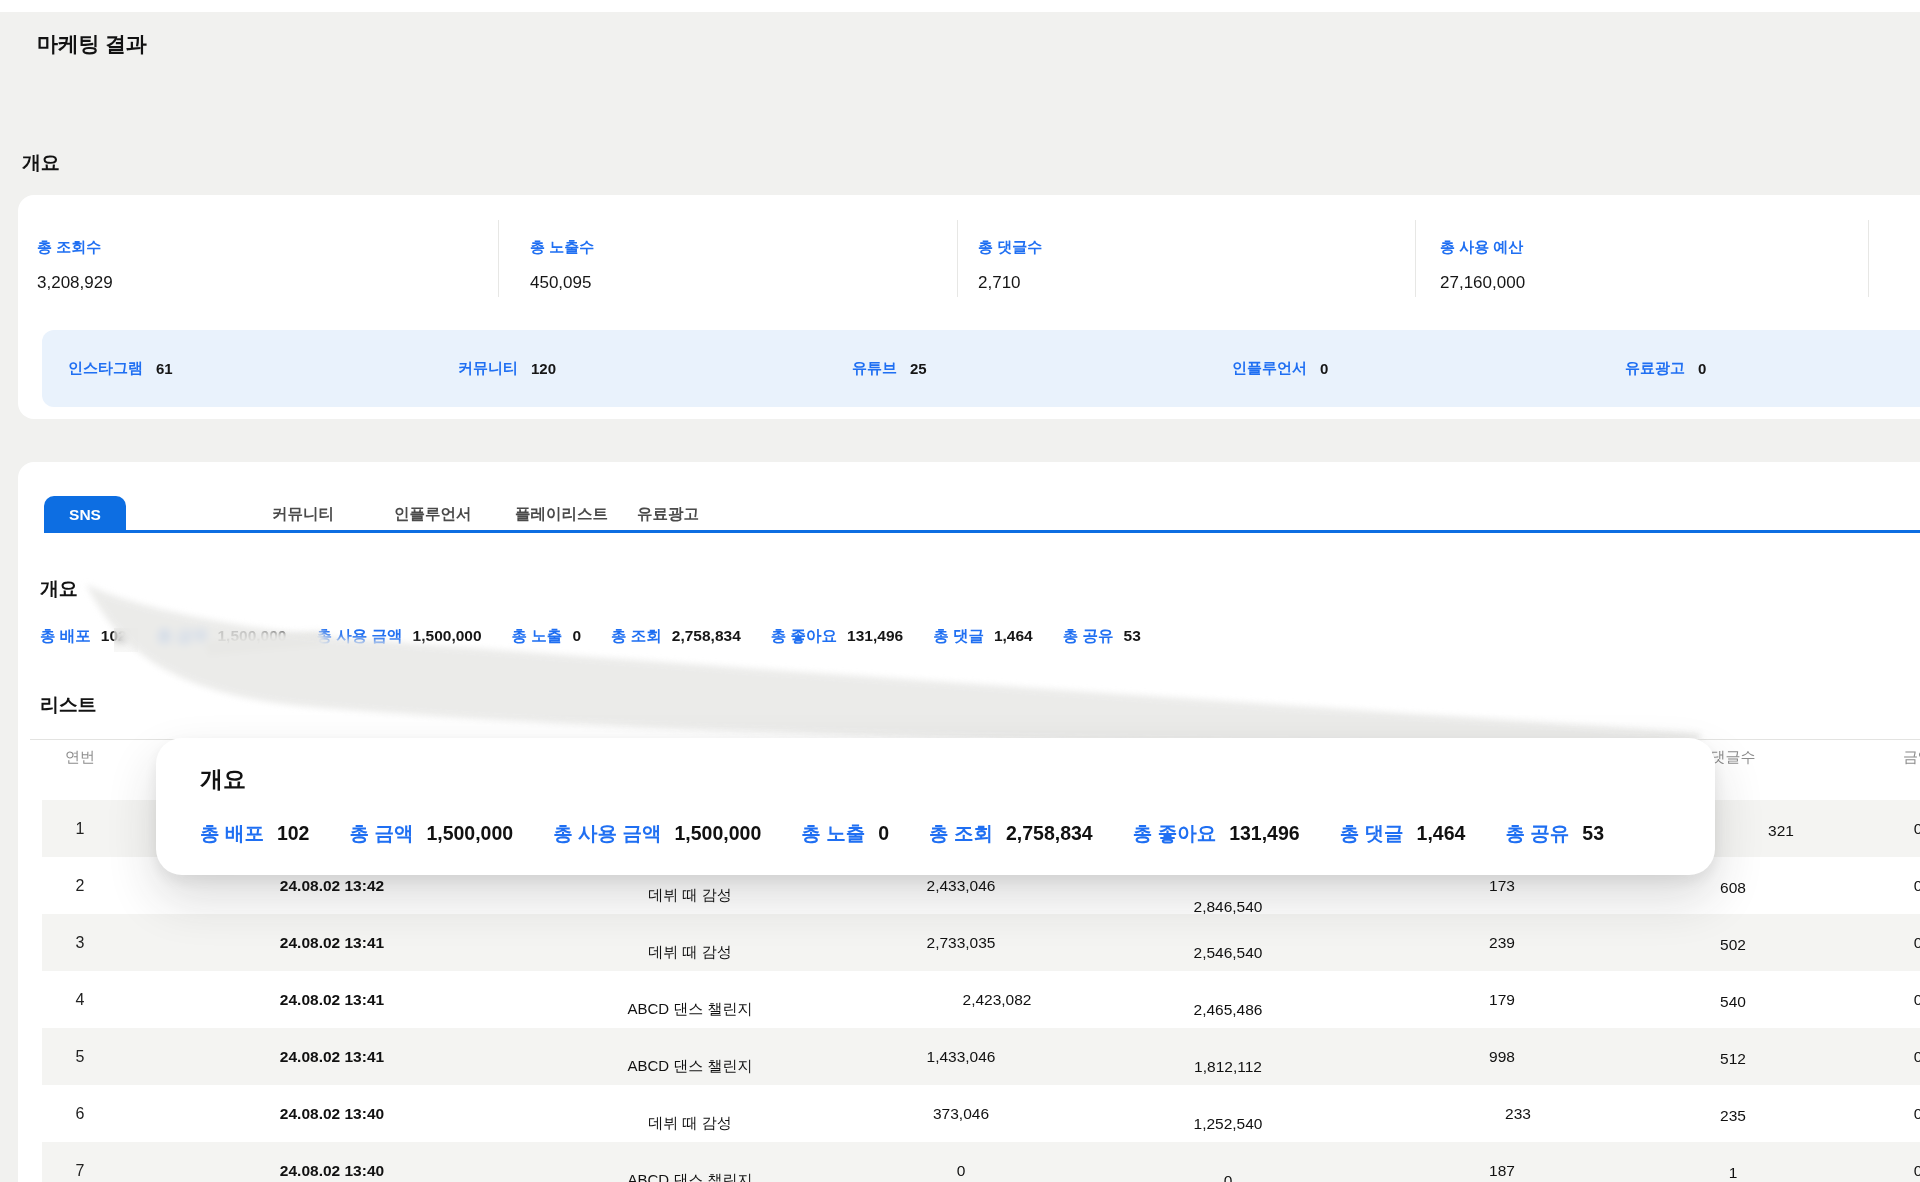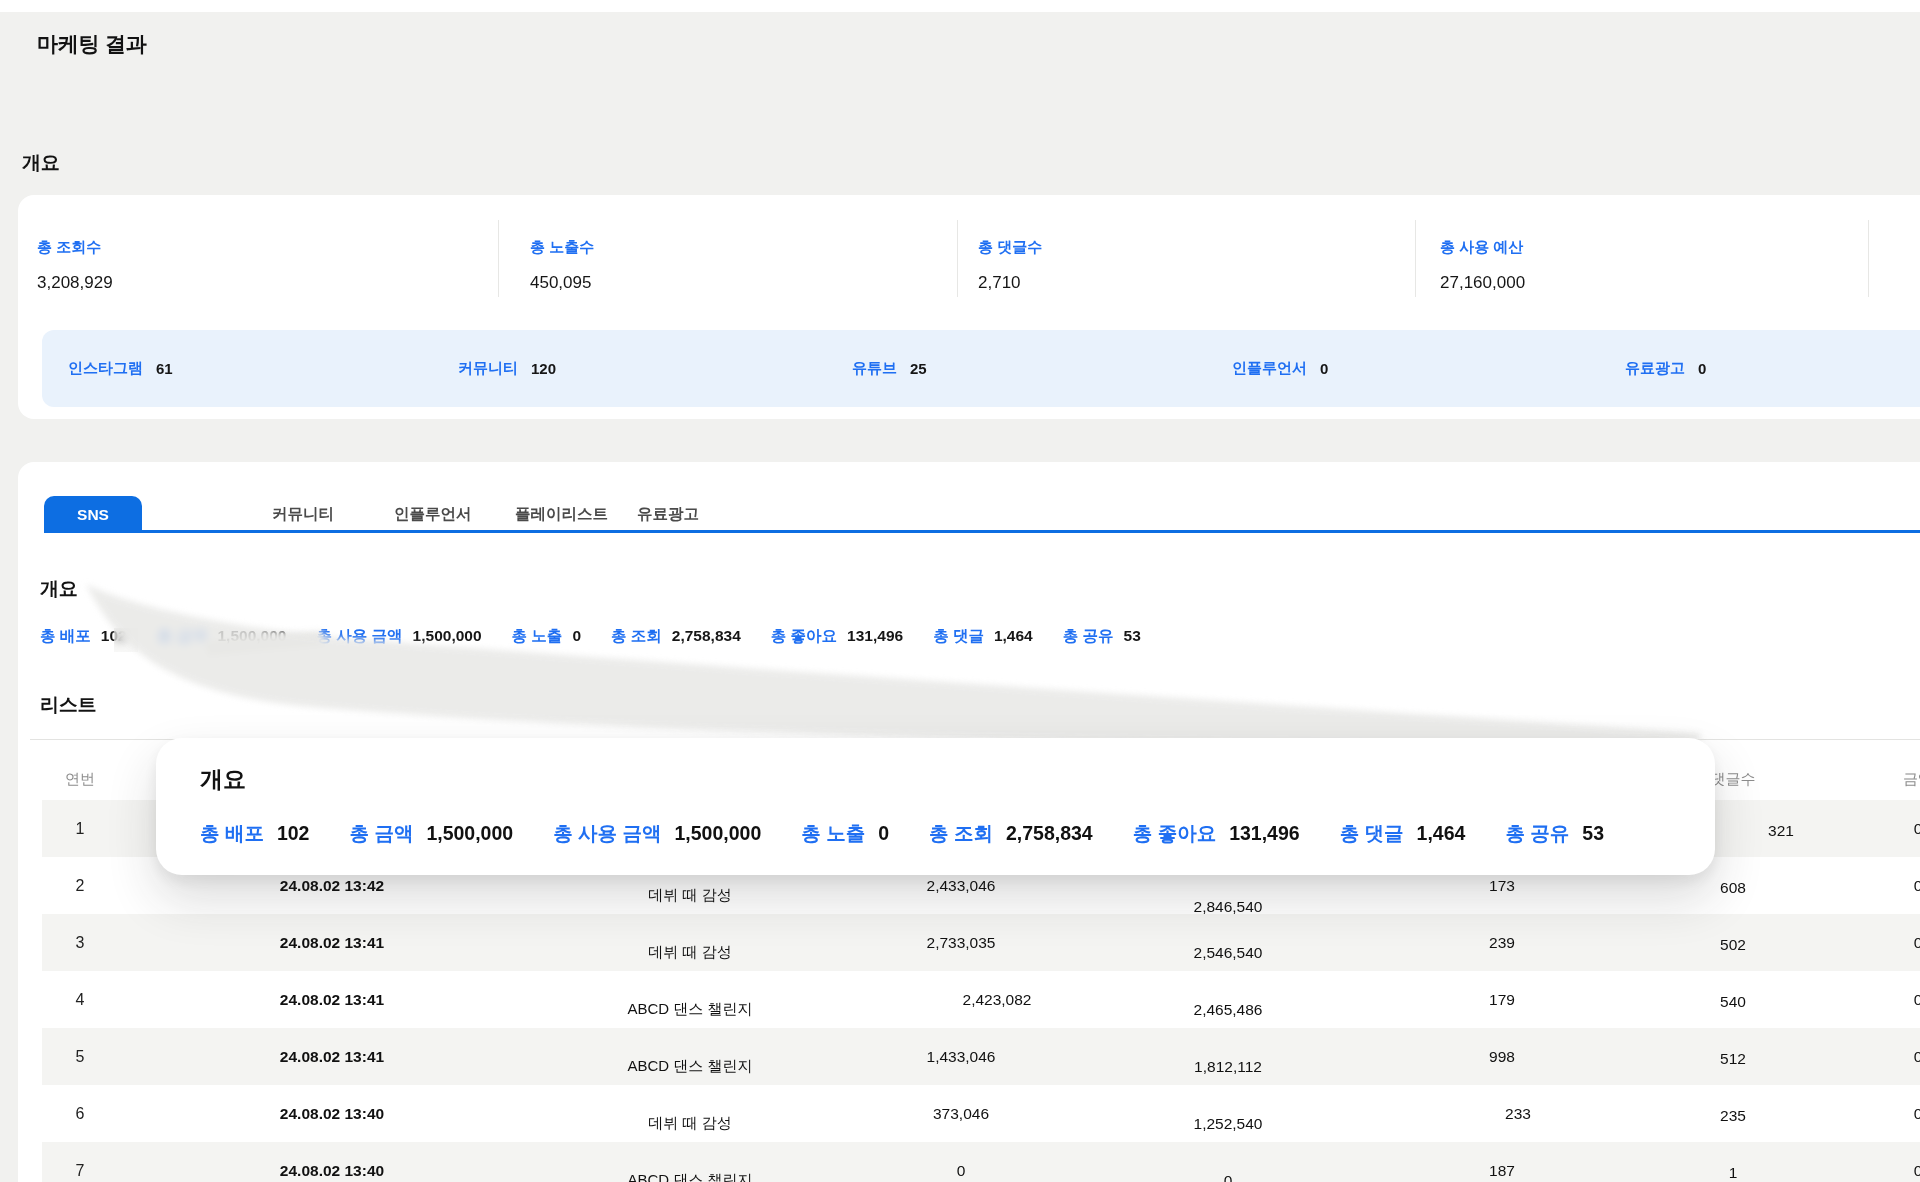--- a/index.html
+++ b/index.html
@@ -51,21 +51,21 @@
   #sns-stats-line .stat-item.blurred .lbl{filter:blur(4px);}
 
   
   .smear{position:absolute;pointer-events:none;}
   #smear-1{left:96px;top:166px;width:24px;height:24px;backdrop-filter:blur(5px);background:rgba(240,240,238,.45);}
   #smear-2{left:188px;top:174px;width:118px;height:15px;background:rgba(231,231,229,.92);
            filter:blur(3px);transform:rotate(-5deg);}
 
   
   #table-header{position:absolute;left:12px;top:277px;width:1988px;height:61px;border-top:1px solid #e3e3e1;}
-  .h-cell{position:absolute;top:30px;transform:translateX(-50%);font-size:15px;color:var(--text-gray);white-space:nowrap;}
+  .h-cell{position:absolute;top:8px;transform:translateX(-50%);font-size:15px;color:var(--text-gray);white-space:nowrap;}
   #table-rows{position:absolute;left:24px;top:338px;width:1976px;}
   .t-row{position:absolute;left:0;width:1976px;height:57px;}
   .t-row.alt{background:var(--row-alt);}
   .t-cell{position:absolute;transform:translateX(-50%);white-space:nowrap;top:50%;margin-top:-9px;line-height:18px;}
   .c-num{font-size:16px;font-weight:500;color:#222;}
   .c-date{font-size:15.5px;font-weight:600;color:#111;}
   .c-title{font-size:15px;font-weight:500;color:#111;}
   .c-v{font-size:15.5px;font-weight:500;color:#111;}
 
   
@@ -133,21 +133,21 @@
       </div>
       <div class="channel-item" style="left: 1583px;">
         <span class="lbl">유료광고</span>
         <span class="val">0</span>
       </div>
     </div>
 </div>
 
 <div id="card-main" class="card">
   <div id="tab-row">
-      <div class="tab active" style="left: 26px; width: 98px;">SNS</div>
+      <div class="tab active" style="left: 26px; width: 82px;">SNS</div>
       <div class="tab" style="left: 254px;">커뮤니티</div>
       <div class="tab" style="left: 376px;">인플루언서</div>
       <div class="tab" style="left: 497px;">플레이리스트</div>
       <div class="tab" style="left: 619px;">유료광고</div>
     </div>
   <div id="tab-underline"></div>
 
   <h2 id="sns-overview-heading" class="section-heading">개요</h2>
 
   <div id="sns-stats-line">

